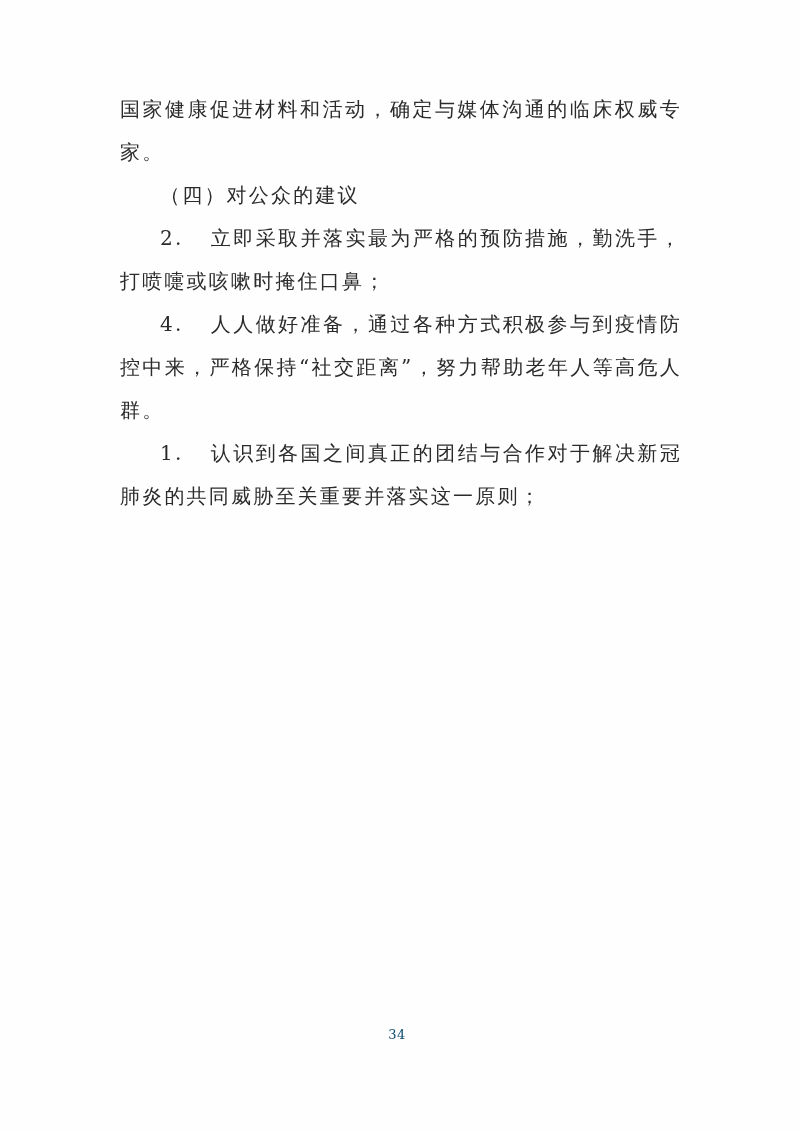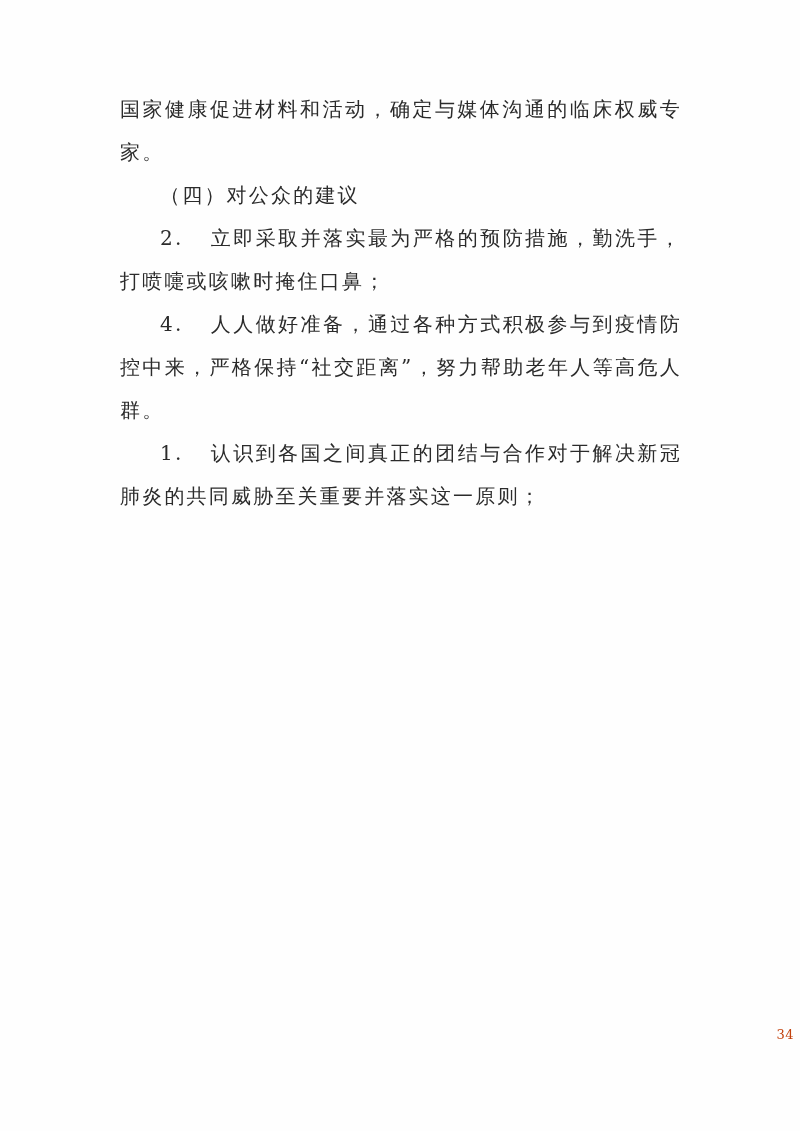--- a/index.html
+++ b/index.html
@@ -44,25 +44,25 @@
     letter-spacing: 2.2px;
   }
   .item-number {
     margin-right: 1.35em;
   }
   .page-number {
     position: absolute;
     left: 0;
     right: 6px;
     top: 1026px;
-    text-align: right;
+    text-align: center;
     font-size: 13px;
     line-height: 18px;
     letter-spacing: 0.5px;
-    color: #c2410c;
+    color: #0c4a6e;
     font-family: "DejaVu Serif", "Liberation Serif", serif;
   }
 </style>
 </head>
 <body>
 
 <div class="doc-page">
 
   <div class="doc-content">
 

